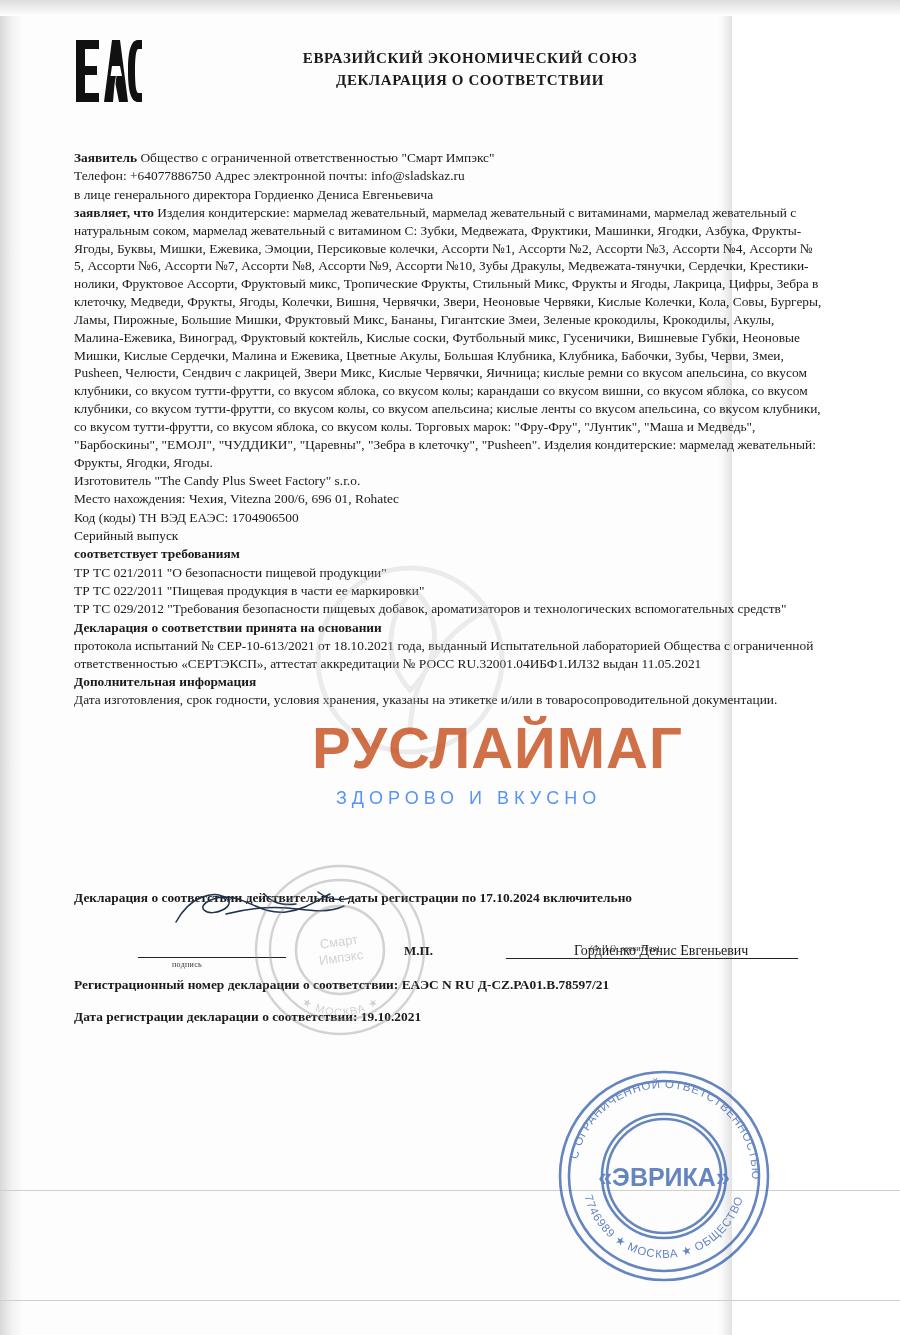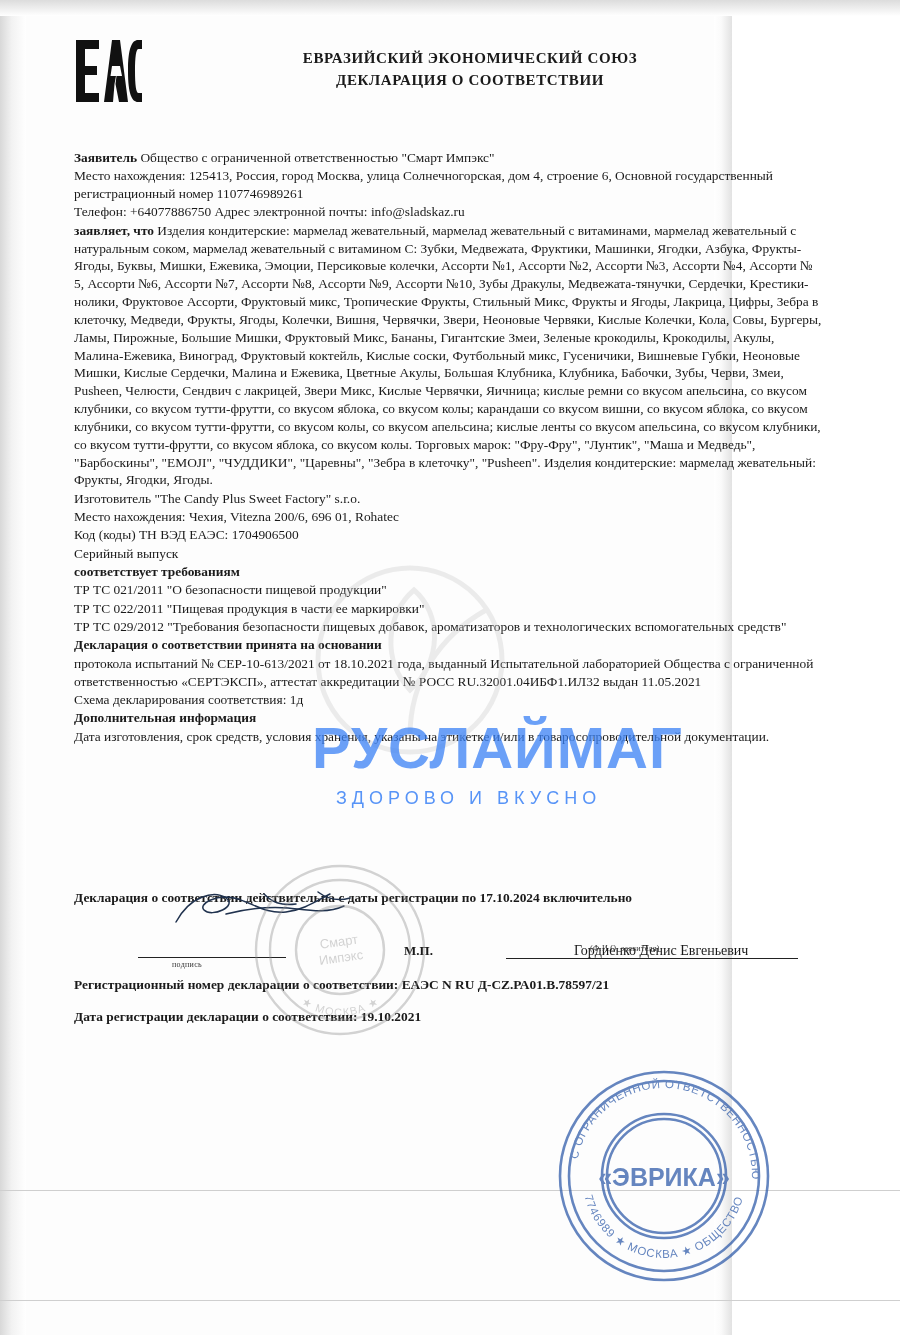--- a/index.html
+++ b/index.html
@@ -166,21 +166,21 @@
     pointer-events: none;
     opacity: 0.30;
   }
   .wm-text {
     position: absolute;
     left: 312px;
     top: 714px;
     font-family: "Liberation Sans", sans-serif;
     font-size: 58px;
     font-weight: bold;
-    color: #3b82f6;
+    color: #c2410c;
     letter-spacing: 1px;
     opacity: 0.75;
     pointer-events: none;
   }
   .wm-sub {
     position: absolute;
     left: 336px;
     top: 788px;
     font-family: "Liberation Sans", sans-serif;
     font-size: 18px;
@@ -240,48 +240,44 @@
     <div>ДЕКЛАРАЦИЯ О СООТВЕТСТВИИ</div>
   </div>
 
   <div class="body-text">
 
     <p class="para-block">
       <span class="b">Заявитель</span>
       <span>Общество с ограниченной ответственностью "Смарт Импэкс"</span>
     </p>
 
-    <p class="para-block">
-      <span>Место нахождения:</span>
-      <span>125413, Россия, город Москва, улица Солнечногорская, дом 4, строение 6, Основной государственный регистрационный номер 1107746989261</span>
-    </p>
 
     <p class="para-block">Телефон: +64077886750 Адрес электронной почты: info@sladskaz.ru</p>
+    <p class="para-block">в лице генерального директора Гордиенко Дениса Евгеньевича</p>
 
     <p class="para-block">
       <span class="b">заявляет, что</span>
       <span>Изделия кондитерские: мармелад жевательный, мармелад жевательный с витаминами, мармелад жевательный с натуральным соком, мармелад жевательный с витамином С: Зубки, Медвежата, Фруктики, Машинки, Ягодки, Азбука, Фрукты-Ягоды, Буквы, Мишки, Ежевика, Эмоции, Персиковые колечки, Ассорти №1, Ассорти №2, Ассорти №3, Ассорти №4, Ассорти № 5, Ассорти №6, Ассорти №7, Ассорти №8, Ассорти №9, Ассорти №10, Зубы Дракулы, Медвежата-тянучки, Сердечки, Крестики-нолики, Фруктовое Ассорти, Фруктовый микс, Тропические Фрукты, Стильный Микс, Фрукты и Ягоды, Лакрица, Цифры, Зебра в клеточку, Медведи, Фрукты, Ягоды, Колечки, Вишня, Червячки, Звери, Неоновые Червяки, Кислые Колечки, Кола, Совы, Бургеры, Ламы, Пирожные, Большие Мишки, Фруктовый Микс, Бананы, Гигантские Змеи, Зеленые крокодилы, Крокодилы, Акулы, Малина-Ежевика, Виноград, Фруктовый коктейль, Кислые соски, Футбольный микс, Гусеничики, Вишневые Губки, Неоновые Мишки, Кислые Сердечки, Малина и Ежевика, Цветные Акулы, Большая Клубника, Клубника, Бабочки, Зубы, Черви, Змеи, Pusheen, Челюсти, Сендвич с лакрицей, Звери Микс, Кислые Червячки, Яичница; кислые ремни со вкусом апельсина, со вкусом клубники, со вкусом тутти-фрутти, со вкусом яблока, со вкусом колы; карандаши со вкусом вишни, со вкусом яблока, со вкусом клубники, со вкусом тутти-фрутти, со вкусом колы, со вкусом апельсина; кислые ленты со вкусом апельсина, со вкусом клубники, со вкусом тутти-фрутти, со вкусом яблока, со вкусом колы. Торговых марок: "Фру-Фру", "Лунтик", "Маша и Медведь", "Барбоскины", "EMOJI", "ЧУДДИКИ", "Царевны", "Зебра в клеточку", "Pusheen". Изделия кондитерские: мармелад жевательный: Фрукты, Ягодки, Ягоды.</span>
     </p>
 
     <p class="para-block">Изготовитель "The Candy Plus Sweet Factory" s.r.o.</p>
     <p class="para-block">Место нахождения: Чехия, Vitezna 200/6, 696 01, Rohatec</p>
     <p class="para-block">Код (коды) ТН ВЭД ЕАЭС: 1704906500</p>
     <p class="para-block">Серийный выпуск</p>
 
     <p class="para-block b">соответствует требованиям</p>
     <p class="para-block">ТР ТС 021/2011 "О безопасности пищевой продукции"</p>
     <p class="para-block">ТР ТС 022/2011 "Пищевая продукция в части ее маркировки"</p>
     <p class="para-block">ТР ТС 029/2012 "Требования безопасности пищевых добавок, ароматизаторов и технологических вспомогательных средств"</p>
 
     <p class="para-block b">Декларация о соответствии принята на основании</p>
     <p class="para-block">протокола испытаний № СЕР-10-613/2021 от 18.10.2021 года, выданный Испытательной лабораторией Общества с ограниченной ответственностью «СЕРТЭКСП», аттестат аккредитации № РОСС RU.32001.04ИБФ1.ИЛ32 выдан 11.05.2021</p>
-    <p class="para-block">Схема декларирования соответствия: 1д</p>
 
     <p class="para-block b">Дополнительная информация</p>
-    <p class="para-block">Дата изготовления, срок средств, условия хранения, указаны на этикетке и/или в товаросопроводительной документации.</p>
+    <p class="para-block">Дата изготовления, срок годности, условия хранения, указаны на этикетке и/или в товаросопроводительной документации.</p>
   </div>
 
   <div class="sig-area">
     <p class="b">Декларация о соответствии действительна с даты регистрации по 17.10.2024 включительно</p>
 
     <div class="sig-row">
       <div class="sig-line-left"></div>
       <div class="sig-label-left">подпись</div>
       <div class="mp">М.П.</div>
       <div class="sig-name">Гордиенко Денис Евгеньевич</div>

